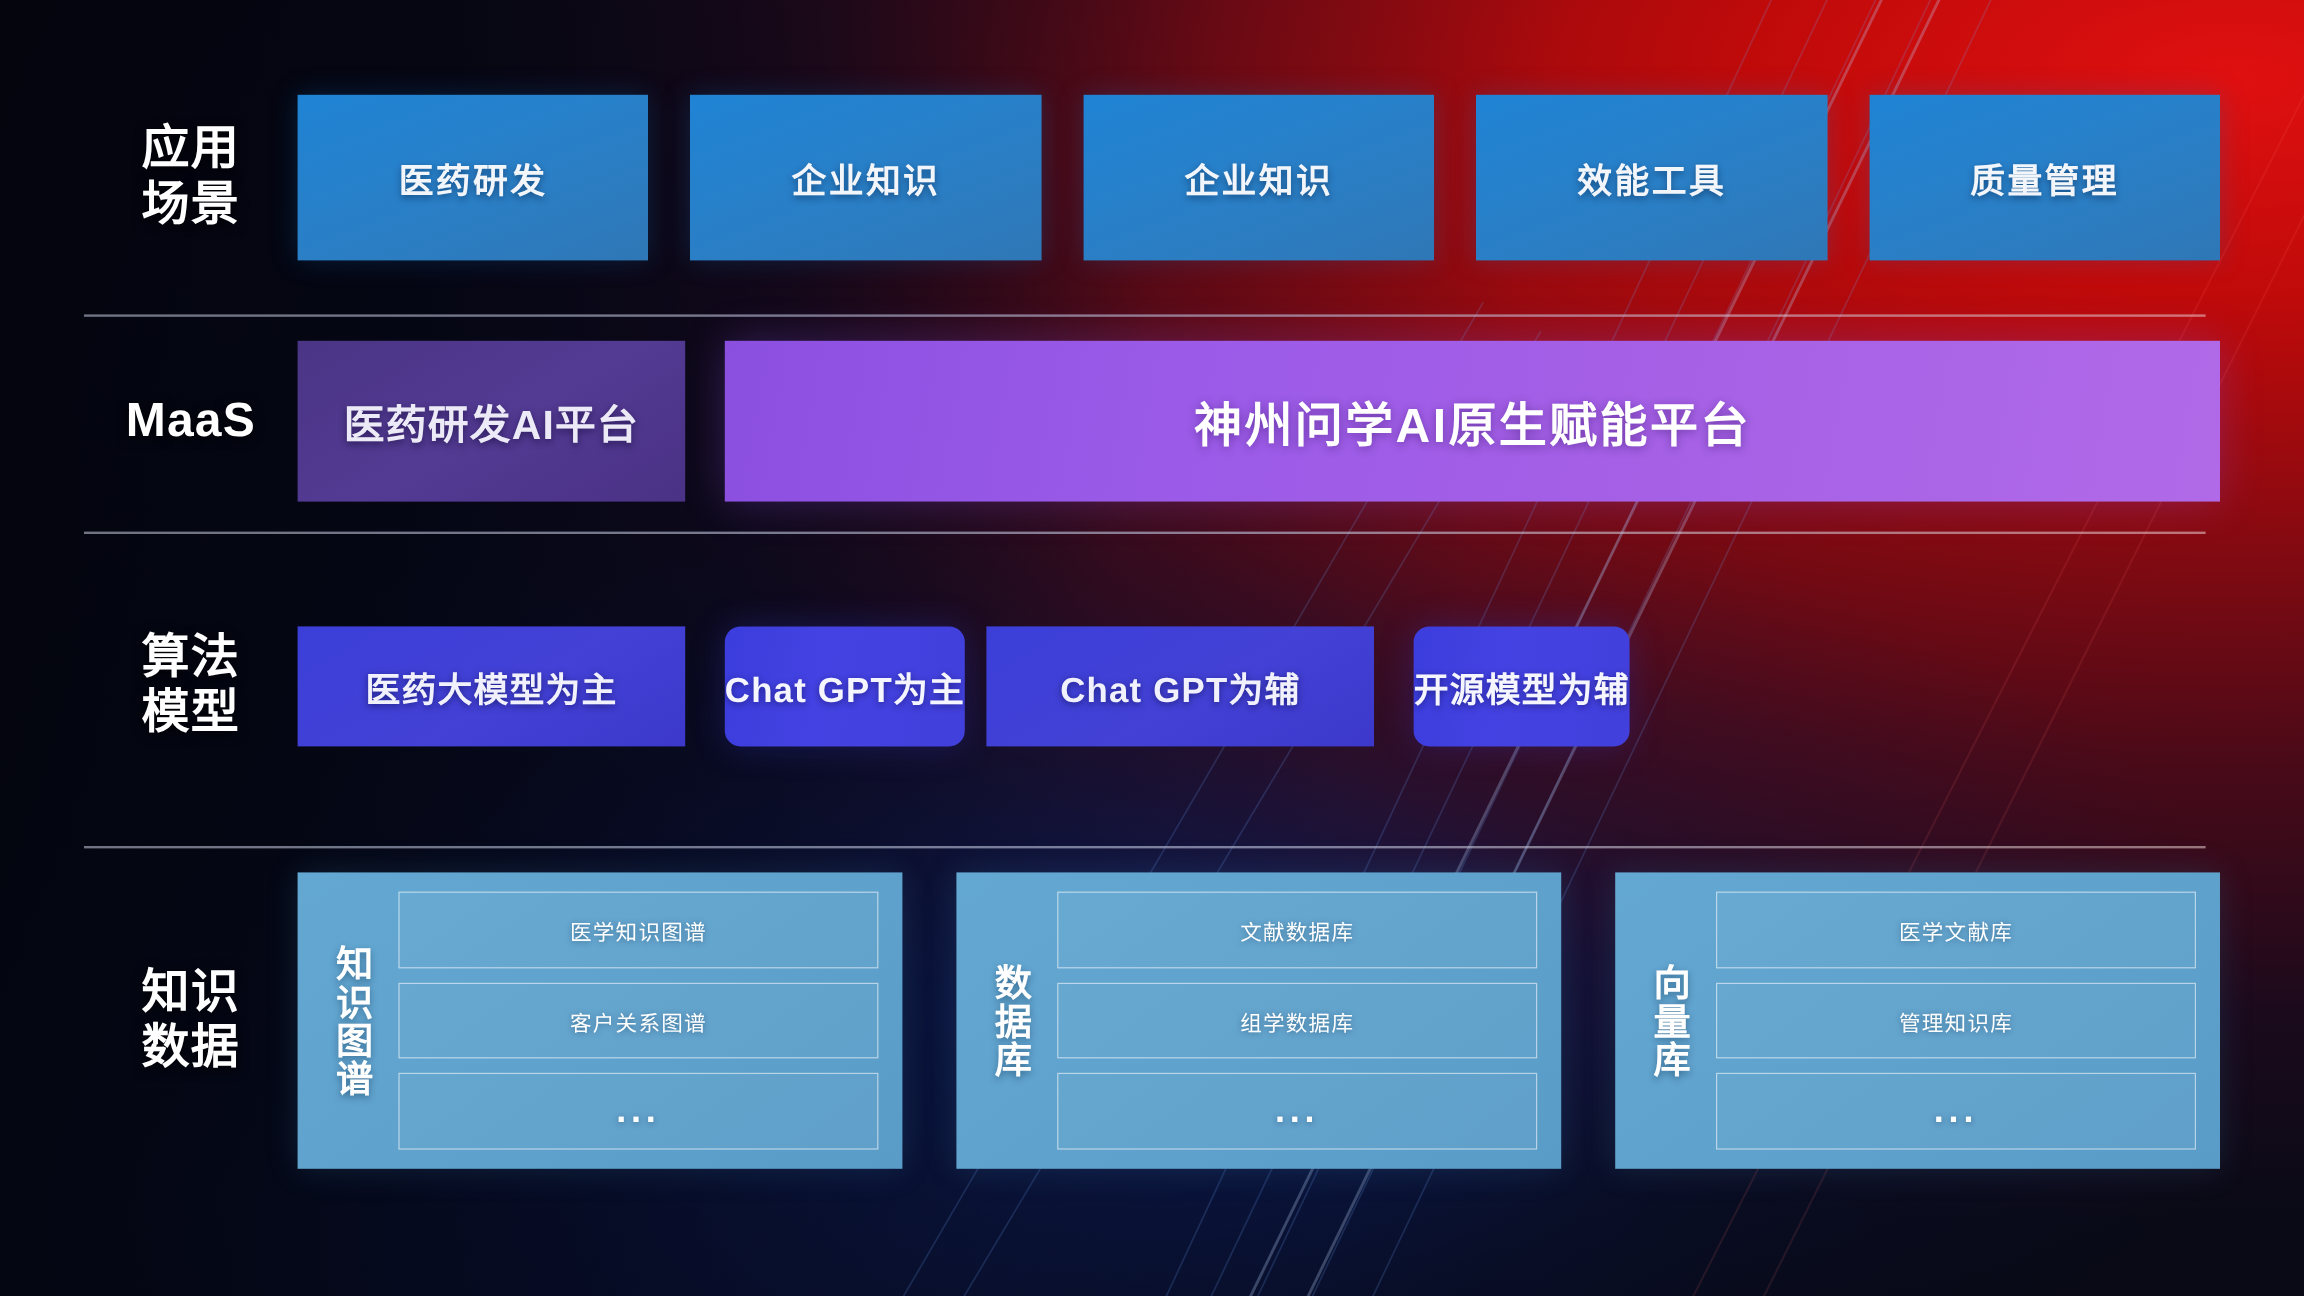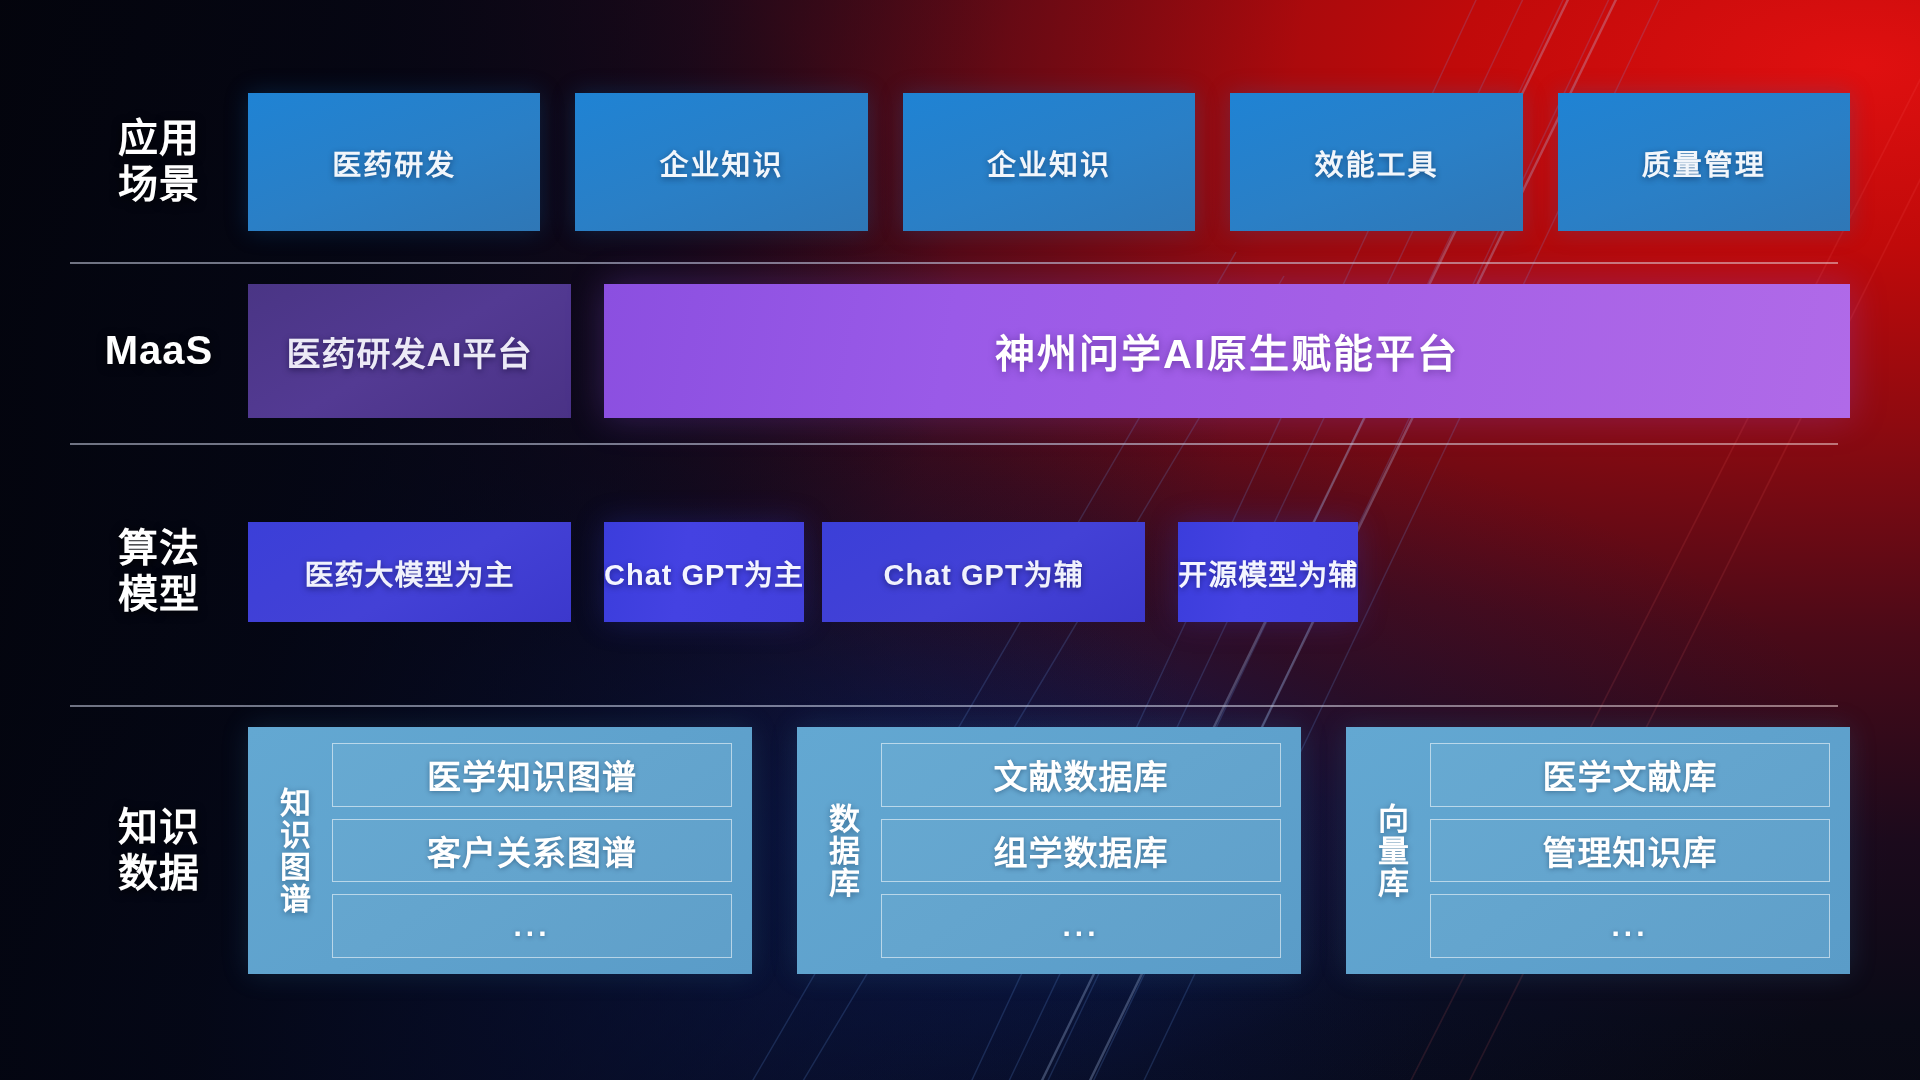--- a/index.html
+++ b/index.html
@@ -78,21 +78,21 @@
 
   .divider {
     position: absolute;
     left: 70px;
     width: 1768px;
     height: 2px;
     background: linear-gradient(to right, rgba(200,205,225,0.55) 0%, rgba(190,196,220,0.62) 55%, rgba(235,205,205,0.55) 100%);
   }
 
   
-  #row-apps { top: 98px; height: 128px; }
+  #row-apps { top: 84px; height: 128px; }
   .app-grid {
     display: flex;
     gap: 35px;
   }
   .app-card {
     flex: 1 1 0;
     height: 138px;
     display: flex;
     align-items: center;
     justify-content: center;
@@ -143,20 +143,21 @@
   }
   .algo-right {
     flex: 1 1 auto;
     height: 100px;
     display: flex; align-items: center; justify-content: center;
     background: linear-gradient(100deg, #3b3ddc 0%, #4442e2 40%, #4240dc 100%);
     color: #f4f5ff;
     font-size: 29px; font-weight: 700; letter-spacing: 1px;
     text-shadow: 0 2px 6px rgba(0,5,50,0.45);
     box-shadow: 0 0 28px rgba(58,60,210,0.28);
+    border-radius: 13px;
   }
 
   
   #row-know { top: 727px; height: 247px; }
   .know-grid { display: flex; gap: 45px; }
   .know-card {
     flex: 1 1 0;
     height: 247px;
     display: flex;
     align-items: stretch;
@@ -184,22 +185,22 @@
     display: flex;
     flex-direction: column;
     justify-content: space-between;
     gap: 12px;
   }
   .know-item {
     flex: 1 1 0;
     display: flex; align-items: center; justify-content: center;
     border: 1px solid rgba(255,255,255,0.55);
     color: #ffffff;
-    font-size: 34px;
-    font-weight: 700;
+    font-size: 18px;
+    font-weight: 400;
     letter-spacing: 1px;
     text-shadow: 0 1px 5px rgba(0,30,60,0.4);
     background: rgba(255,255,255,0.035);
   }
   .know-item.ellipsis { font-size: 30px; letter-spacing: 4px; font-weight: 700; }
 </style>
 </head>
 <body>
 
 <div class="stage">

